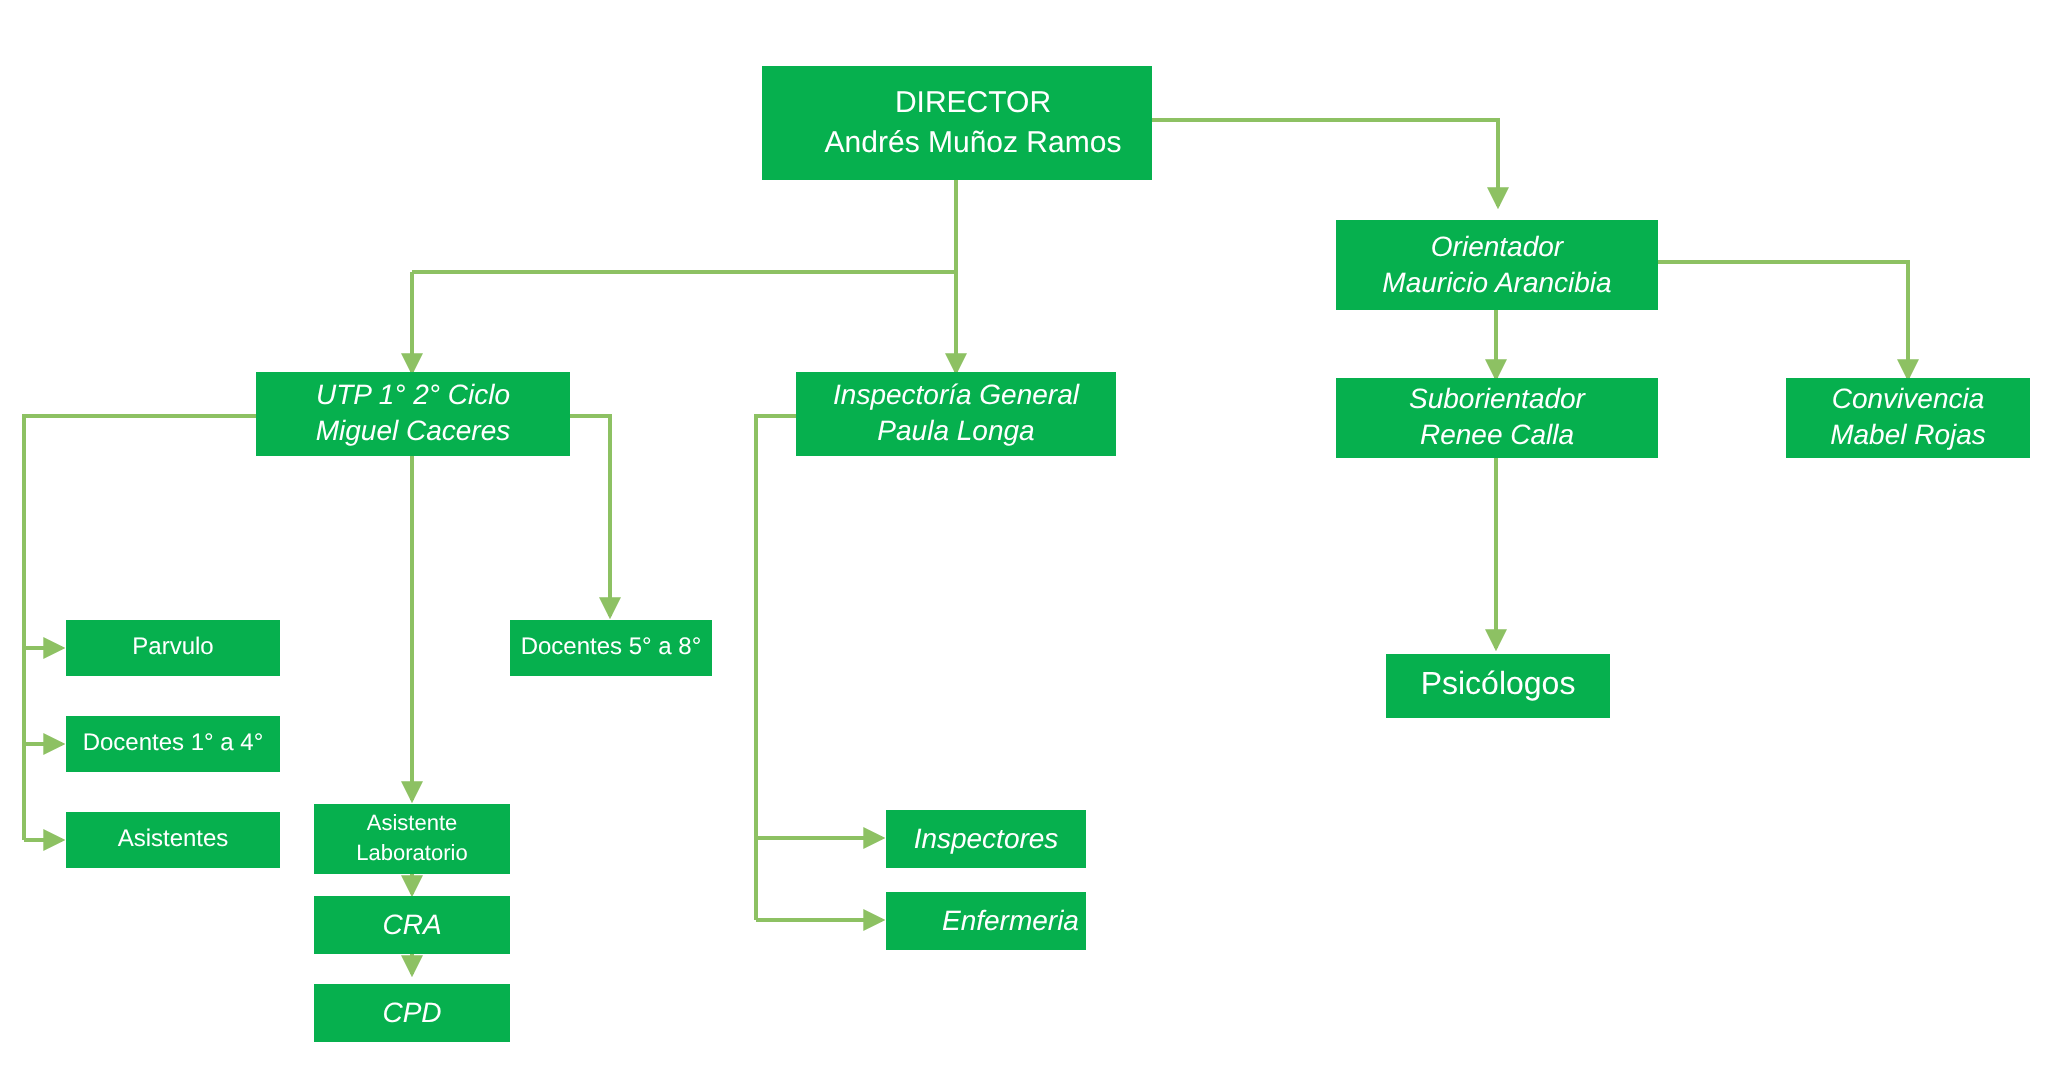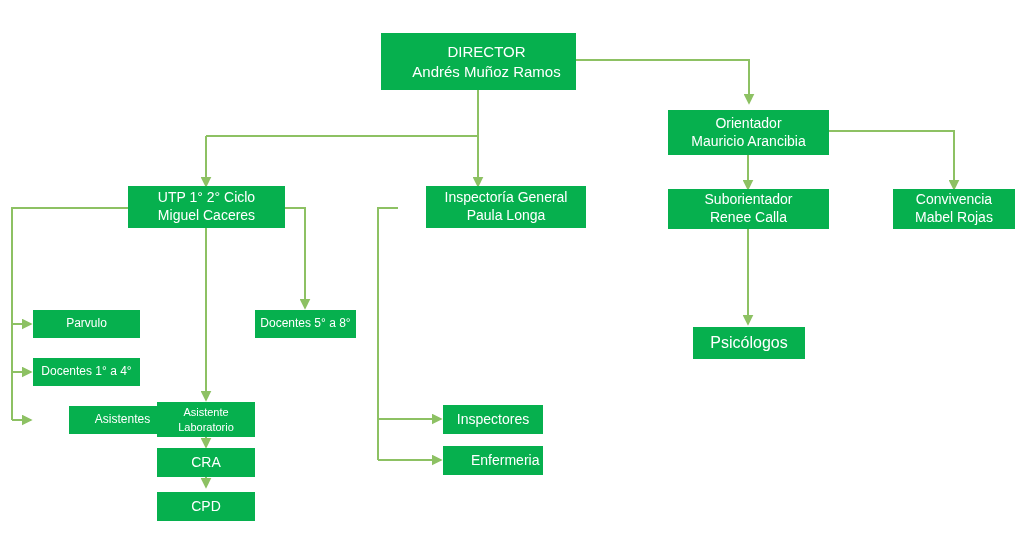--- a/index.html
+++ b/index.html
@@ -40,21 +40,21 @@
   }
   .node .line1,
   .node .line2 {
     display: block;
     width: 100%;
   }
   .node .line2:empty { display: none; }
 
   
   .sz-lg  { font-size: 15px; padding-left: 20px; }
-  .sz-md  { font-size: 14px; }
+  .sz-md  { font-size: 14px; font-style: italic; }
   .sz-sm  { font-size: 12px; }
   .sz-xs  { font-size: 11px; }
   .sz-psi { font-size: 16px; }
 </style>
 </head>
 <body>
 
 <div id="chart-root">
 
   <svg id="connector-layer" viewBox="0 0 1024 536" width="1024" height="536">
@@ -100,21 +100,21 @@
   <div class="node sz-lg" style="left:381px; top:33px; width:195px; height:57px;">
     <span class="line1">DIRECTOR</span>
     <span class="line2">Andrés Muñoz Ramos</span>
   </div>
 
   <div class="node sz-md" style="left:128px; top:186px; width:157px; height:42px;">
     <span class="line1">UTP 1° 2° Ciclo</span>
     <span class="line2">Miguel Caceres</span>
   </div>
 
-  <div class="node sz-md" style="left:398px; top:186px; width:160px; height:42px;margin-left:28px;">
+  <div class="node sz-md" style="left:398px; top:186px; width:160px; height:42px;">
     <span class="line1">Inspectoría General</span>
     <span class="line2">Paula Longa</span>
   </div>
 
   <div class="node sz-md" style="left:668px; top:110px; width:161px; height:45px;">
     <span class="line1">Orientador</span>
     <span class="line2">Mauricio Arancibia</span>
   </div>
 
   <div class="node sz-md" style="left:668px; top:189px; width:161px; height:40px;align-items:flex-end;">
@@ -135,21 +135,21 @@
   <div class="node sz-sm" style="left:33px; top:310px; width:107px; height:28px;">
     <span class="line1">Parvulo</span>
 
   </div>
 
   <div class="node sz-sm" style="left:33px; top:358px; width:107px; height:28px;">
     <span class="line1">Docentes 1° a 4°</span>
 
   </div>
 
-  <div class="node sz-sm" style="left:33px; top:406px; width:107px; height:28px;margin-left:36px;">
+  <div class="node sz-sm" style="left:33px; top:406px; width:107px; height:28px;">
     <span class="line1">Asistentes</span>
 
   </div>
 
   <div class="node sz-sm" style="left:255px; top:310px; width:101px; height:28px;">
     <span class="line1">Docentes 5° a 8°</span>
 
   </div>
 
   <div class="node sz-xs" style="left:157px; top:402px; width:98px; height:35px;">

